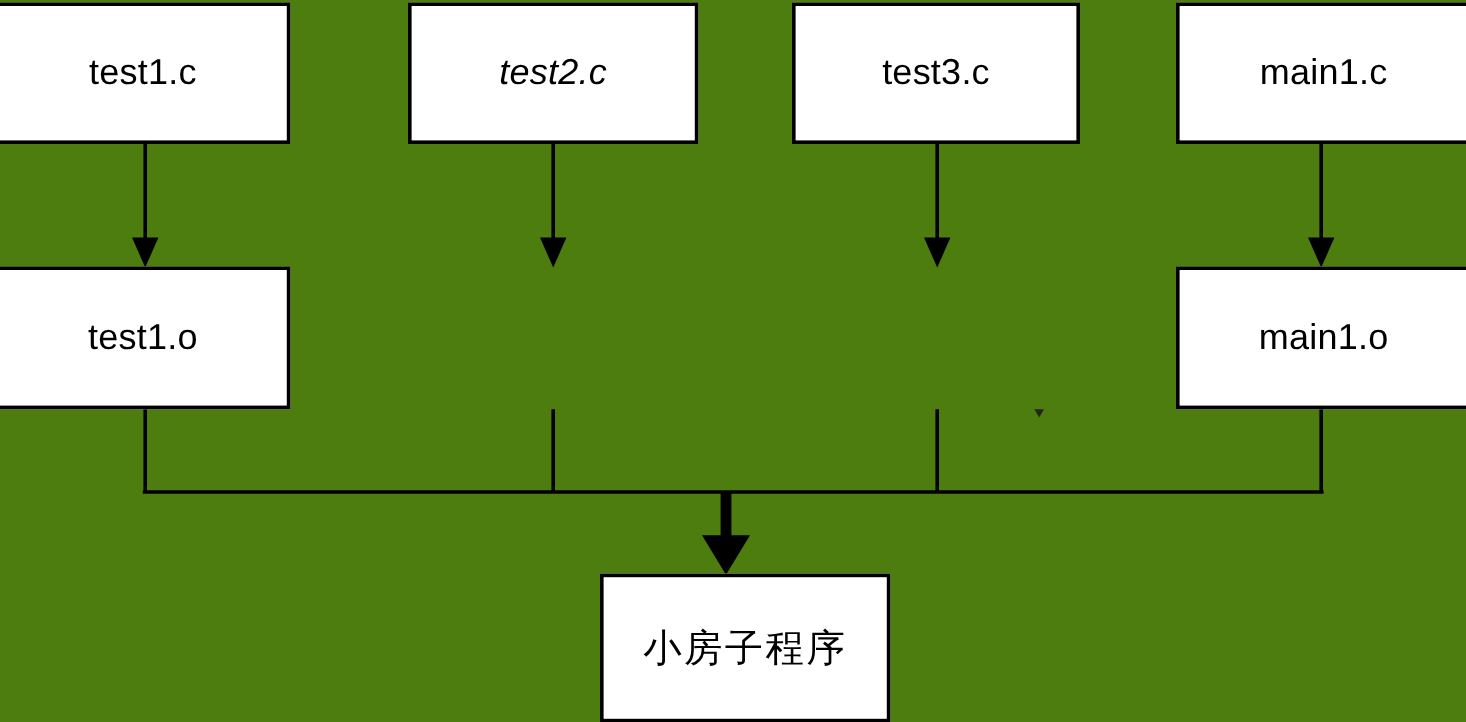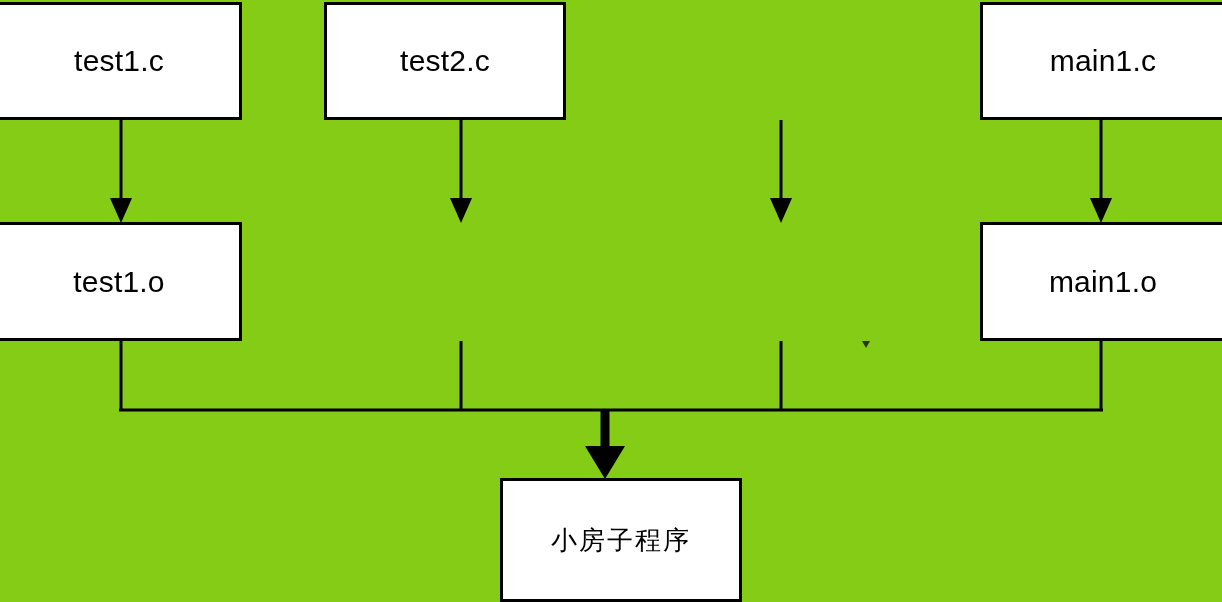--- a/index.html
+++ b/index.html
@@ -8,21 +8,21 @@
     padding: 0;
     background: #ffffff;
   }
   body {
     font-family: "Liberation Sans", "DejaVu Sans", sans-serif;
   }
   #canvas {
     position: relative;
     width: 1222px;
     height: 602px;
-    background: #84cc16;
+    background: #4d7c0f;
     overflow: hidden;
   }
   #diagram-svg {
     position: absolute;
     left: 0;
     top: 0;
     width: 1222px;
     height: 602px;
     display: block;
   }
@@ -37,30 +37,30 @@
   }
   .node-label {
     font-size: 30px;
     line-height: 1;
     color: #000000;
     letter-spacing: 0.2px;
     white-space: nowrap;
     font-weight: 400;
   }
   .node-label.cjk {
-    font-size: 26px;
+    font-size: 32px;
     letter-spacing: 2px;
   }
   
   .row-src { top: 2px; height: 118px; }
   
   .row-obj { top: 222px; height: 119px; }
   
   .col-1 { left: -4px;  width: 246px; }
-  .col-2 { left: 324px; width: 242px; }
+  .col-2 { left: 340px; width: 242px; font-style: italic; }
   .col-3 { left: 660px; width: 240px; }
   .col-4 { left: 980px; width: 246px; }
   
   .row-target {
     left: 500px;
     top: 478px;
     width: 242px;
     height: 124px;
   }
 </style>
@@ -105,20 +105,23 @@
       <polygon points="605,479 585,446 625,446" fill="#000000"></polygon>
     </g>
   </svg>
 
   <div class="node-box row-src col-1">
     <span class="node-label">test1.c</span>
   </div>
   <div class="node-box row-src col-2">
     <span class="node-label">test2.c</span>
   </div>
+  <div class="node-box row-src col-3">
+    <span class="node-label">test3.c</span>
+  </div>
   <div class="node-box row-src col-4">
     <span class="node-label">main1.c</span>
   </div>
 
   <div class="node-box row-obj col-1">
     <span class="node-label">test1.o</span>
   </div>
   <div class="node-box row-obj col-4">
     <span class="node-label">main1.o</span>
   </div>

